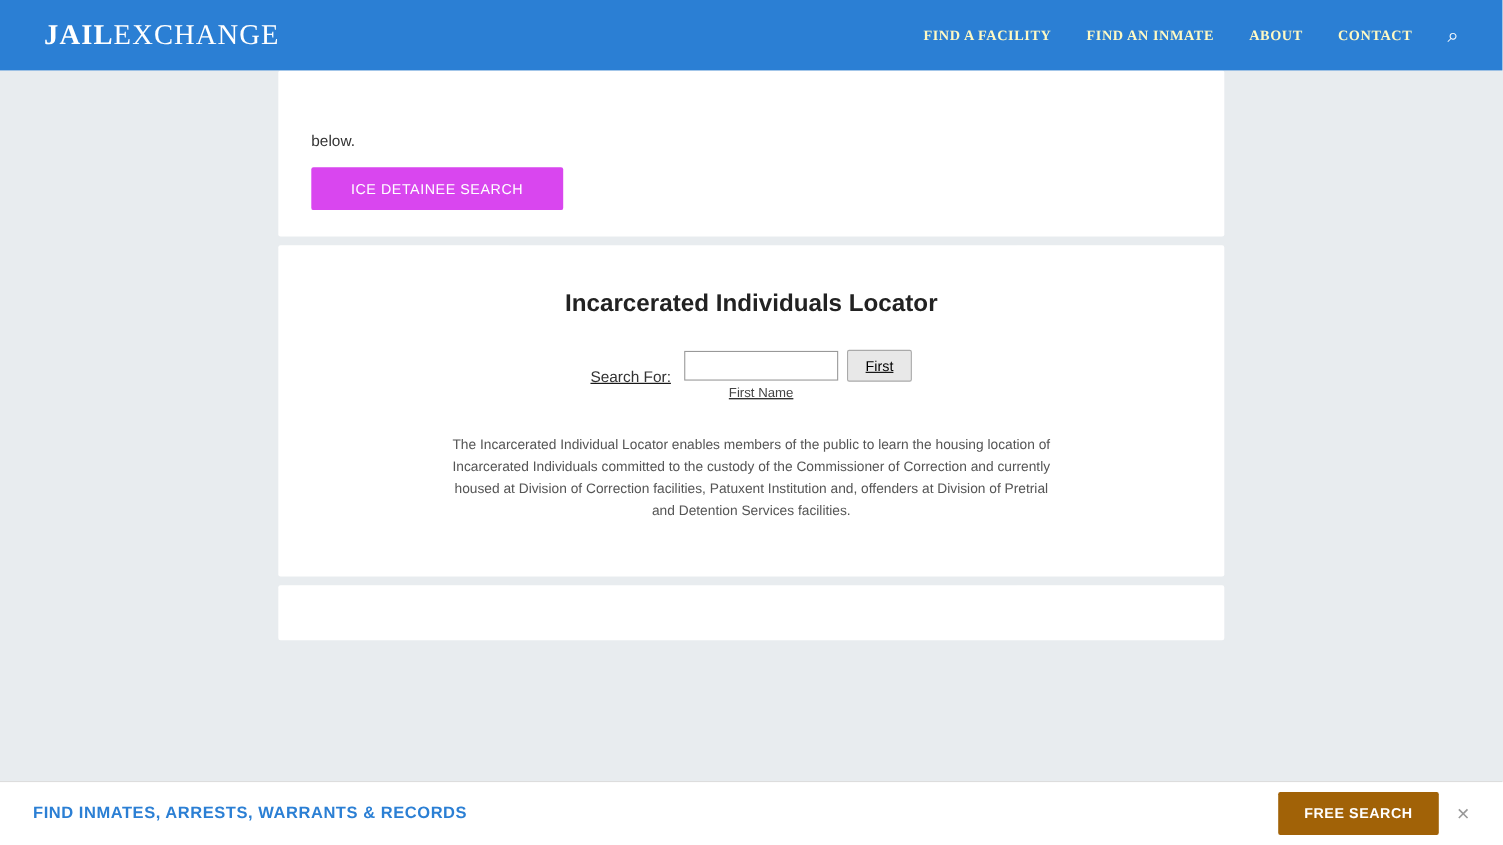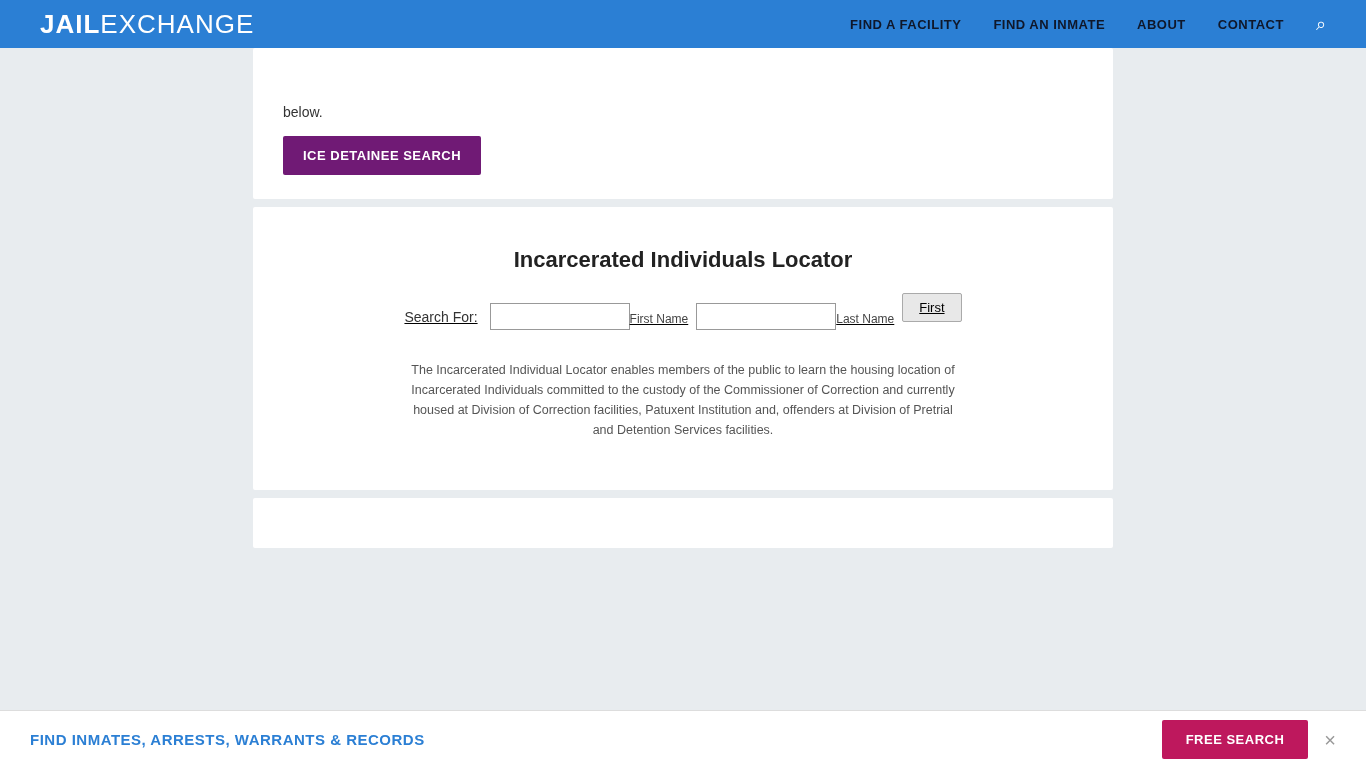--- a/index.html
+++ b/index.html
@@ -1,25 +1,26 @@
 <!DOCTYPE html>
 <html><head>
   <meta charset="utf-8">
   <style>
     * { box-sizing: border-box; margin: 0; padding: 0; }
     body { font-family: Arial, sans-serif; background: #e8ecef; font-size: 14px; }
 
     
     .header {
       background: #2b7fd4;
-      height: 48px;
+      height: 64px;
       display: flex;
       align-items: center;
       padding: 0 40px;
       position: relative;
+      font-family: Liberation Serif, serif;
     }
     .logo {
       font-size: 26px;
       font-weight: 900;
       color: #fff;
       letter-spacing: 1px;
       text-transform: uppercase;
     }
     .logo span.exchange {
       color: #fff;
@@ -28,21 +29,21 @@
     .logo span.jail {
       font-weight: 900;
     }
     .nav {
       margin-left: auto;
       display: flex;
       align-items: center;
       gap: 32px;
     }
     .nav-item {
-      color: #0f172a;
+      color: #fef9c3;
       font-size: 13px;
       font-weight: 700;
       letter-spacing: 0.5px;
       text-transform: uppercase;
       cursor: pointer;
     }
     .nav-search-icon {
       color: #fff;
       font-size: 18px;
       cursor: pointer;
@@ -64,28 +65,28 @@
     }
 
     .card-text {
       font-size: 14px;
       color: #333;
       margin-bottom: 16px;
       margin-top: 36px;
     }
 
     .btn-ice {
-      background: #701a75;
-      color: #fff;
-      font-size: 13px;
-      font-weight: 700;
+      background: #d946ef;
+      color: #fff;
+      font-size: 13px;
+      font-weight: 400;
       letter-spacing: 0.5px;
       text-transform: uppercase;
       border: none;
-      padding: 12px 20px;
+      padding: 12px 36px;
       cursor: pointer;
       border-radius: 2px;
     }
 
     
     .locator-card {
       background: #fff;
       margin: 0 0 8px 0;
       padding: 40px 30px 50px 30px;
       border-radius: 2px;
@@ -109,21 +110,21 @@
     }
 
     .search-for-label {
       font-size: 14px;
       color: #333;
       margin-right: 4px;
     }
 
     .name-group {
       display: flex;
-      flex-direction: row;
+      flex-direction: column;
       align-items: center;
     }
 
     .name-group input {
       border: 1px solid #999;
       padding: 5px 8px;
       font-size: 13px;
       width: 140px;
       outline: none;
     }
@@ -177,21 +178,21 @@
     .footer-banner-text {
       font-size: 15px;
       font-weight: 700;
       color: #2b7fd4;
       letter-spacing: 0.5px;
       text-transform: uppercase;
     }
 
     .btn-free-search {
       margin-left: auto;
-      background: #be185d;
+      background: #a16207;
       color: #fff;
       font-size: 13px;
       font-weight: 700;
       letter-spacing: 0.5px;
       text-transform: uppercase;
       border: none;
       padding: 12px 24px;
       cursor: pointer;
       border-radius: 2px;
     }
@@ -238,24 +239,20 @@
       <h2 class="locator-title">Incarcerated Individuals Locator</h2>
 
       <div class="search-form">
         <span class="search-for-label">Search For:</span>
 
         <div class="name-group">
           <input type="text" style="">
           <span class="name-label">First Name</span>
         </div>
 
-        <div class="name-group">
-          <input type="text" style="">
-          <span class="name-label">Last Name</span>
-        </div>
 
         <button class="btn-search">First</button>
       </div>
 
       <p class="locator-desc">The Incarcerated Individual Locator enables members of the public to learn the housing location of Incarcerated Individuals committed to the custody of the Commissioner of Correction and currently housed at Division of Correction facilities, Patuxent Institution and, offenders at Division of Pretrial and Detention Services facilities.</p>
     </div>
 
     <div class="bottom-card"></div>
 
   </div>

